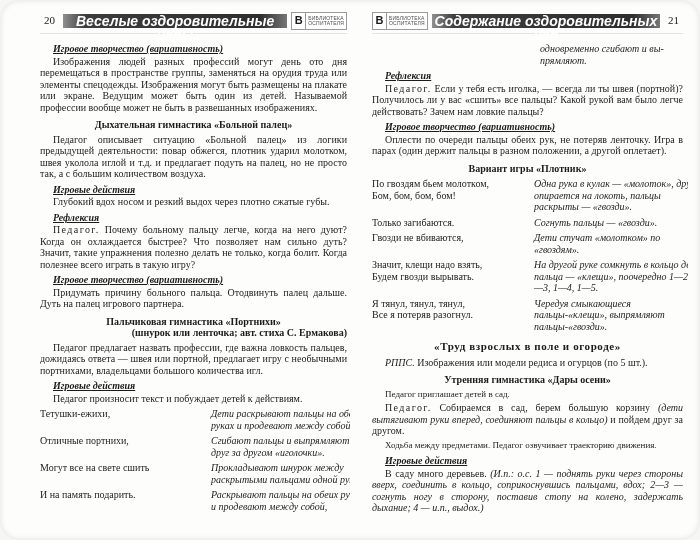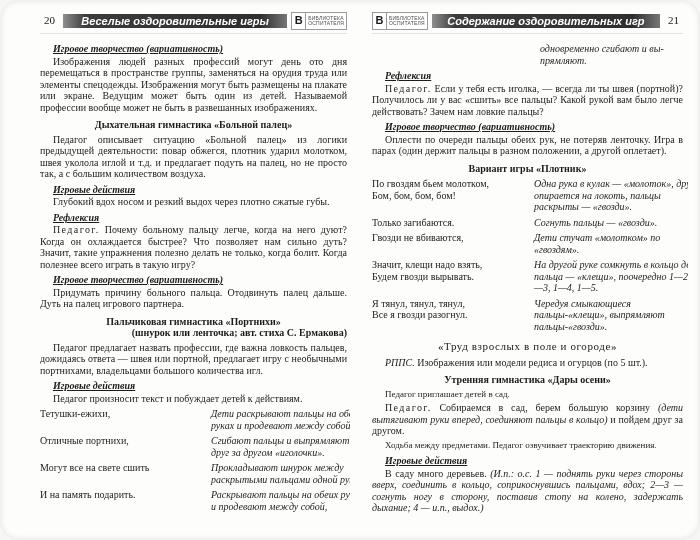--- a/index.html
+++ b/index.html
@@ -10,33 +10,33 @@
     border-radius:19px;
   }
   .page{position:absolute;top:0;height:540px;overflow:hidden;font-size:10px;line-height:11.5px;}
   .page.left{left:14px;width:336px;padding-left:26px;padding-right:3px;box-sizing:border-box;}
   .page.right{left:352px;width:336px;padding-left:20px;padding-right:5px;box-sizing:border-box;}
 
   
   .phead{display:flex;align-items:center;gap:4px;margin:12px 0 9px;padding-bottom:3px;border-bottom:1px solid #e3e3e0;}
   .pnum{font-size:11px;color:#222;padding:0 4px;}
   .runbar{flex:1;height:14px;line-height:14px;text-align:center;color:#fff;
-    font-family:"Liberation Sans",sans-serif;font-weight:bold;font-style:italic;font-size:11px;
+    font-family:"Liberation Sans",sans-serif;font-weight:bold;font-style:italic;font-size:14px;
     background:linear-gradient(90deg,#8f8f8f 0%,#3c3c3c 10%,#2e2e2e 88%,#767676 100%);}
   .logo{display:flex;align-items:stretch;border:1px solid #9a9a9a;background:#fff;height:16px;}
   .logo-b{width:13px;display:flex;align-items:center;justify-content:center;border-right:1px solid #9a9a9a;
     font-family:"Liberation Sans",sans-serif;font-weight:bold;font-size:11px;color:#1a1a1a;}
   .logo-t{display:flex;flex-direction:column;justify-content:center;padding:0 2px;
     font-family:"Liberation Sans",sans-serif;font-size:5px;line-height:5.5px;letter-spacing:.2px;color:#4d4d4d;}
 
   .p{text-indent:13px;text-align:justify;margin:0 0 1px;}
   .sub{font-weight:bold;font-style:italic;margin:4px 0 1px 13px;text-decoration:underline;}
   .chead{text-align:center;font-weight:bold;margin:6px 0 3px;}
   .chead .l2{font-weight:bold;text-align:right;}
-  .trud{text-align:center;font-weight:normal;font-size:11px;letter-spacing:.6px;margin:9px 0 4px;}
+  .trud{text-align:center;font-weight:bold;font-size:11px;letter-spacing:.6px;margin:9px 0 4px;}
   .small{font-size:9px;text-indent:13px;margin:3px 0 2px;}
   .lead{letter-spacing:1.4px;}
   .it{font-style:italic;}
 
   .verse{margin-top:4px;}
   .vrow{display:flex;margin-bottom:4px;gap:26px;}
   .vl{white-space:pre-line;}
   .vr{font-style:italic;}
   .page.left .vl{width:145px;flex:none;}
   .page.left .vr{width:154px;flex:none;}
@@ -153,21 +153,21 @@
         </div>
 
         <div class="vrow">
           <div class="vl">Значит, клещи надо взять,
 Будем гвозди вырывать.</div>
           <div class="vr">На другой руке сомкнуть в кольцо два пальца — «клещи», поочередно 1—2, 1—3, 1—4, 1—5.</div>
         </div>
 
         <div class="vrow">
           <div class="vl">Я тянул, тянул, тянул,
-Все я гвозди разогнул.</div>
+Все я потеряв разогнул.</div>
           <div class="vr">Чередуя смыкающиеся пальцы-«клещи», выпрямляют пальцы-«гвозди».</div>
         </div>
       </div>
 
     <div class="trud">«Труд взрослых в поле и огороде»</div>
     <div class="p"><span class="it">РППС.</span><span> Изображения или модели редиса и огурцов (по 5 шт.).</span></div>
 
     <div class="chead">Утренняя гимнастика «Дары осени»</div>
     <div class="small">Педагог приглашает детей в сад.</div>
 

